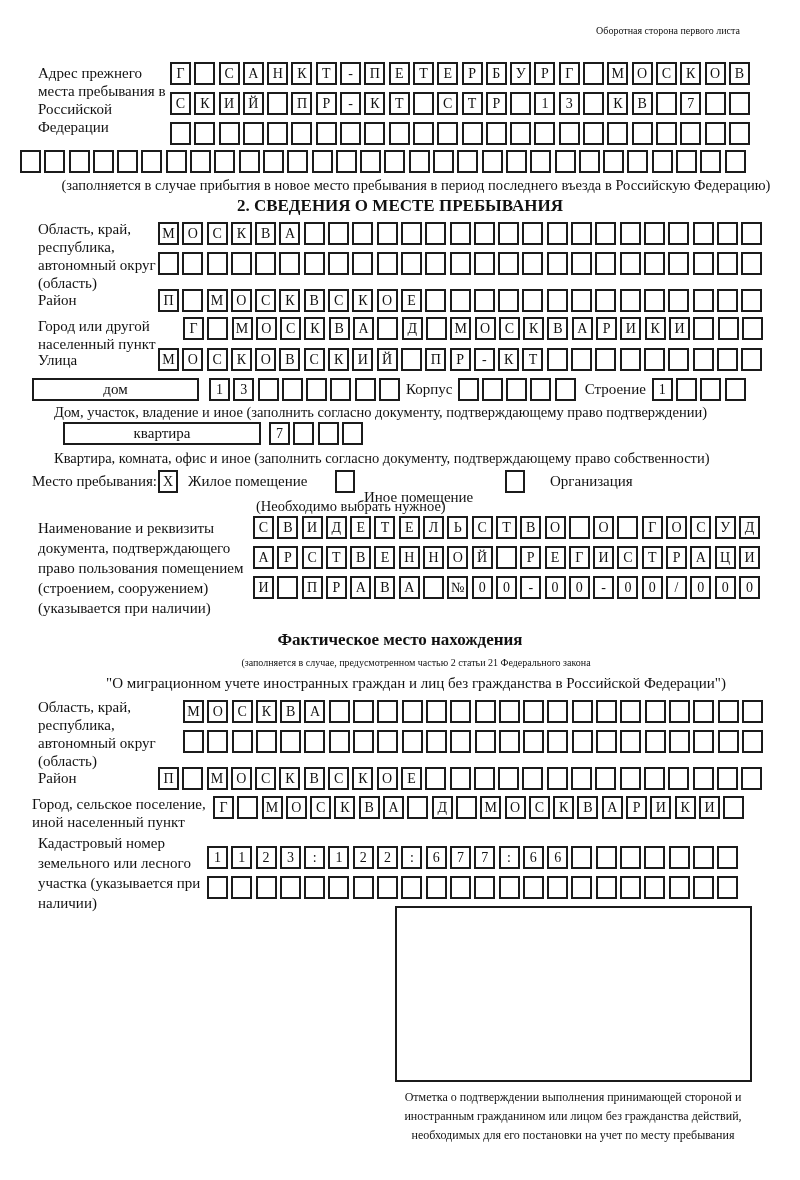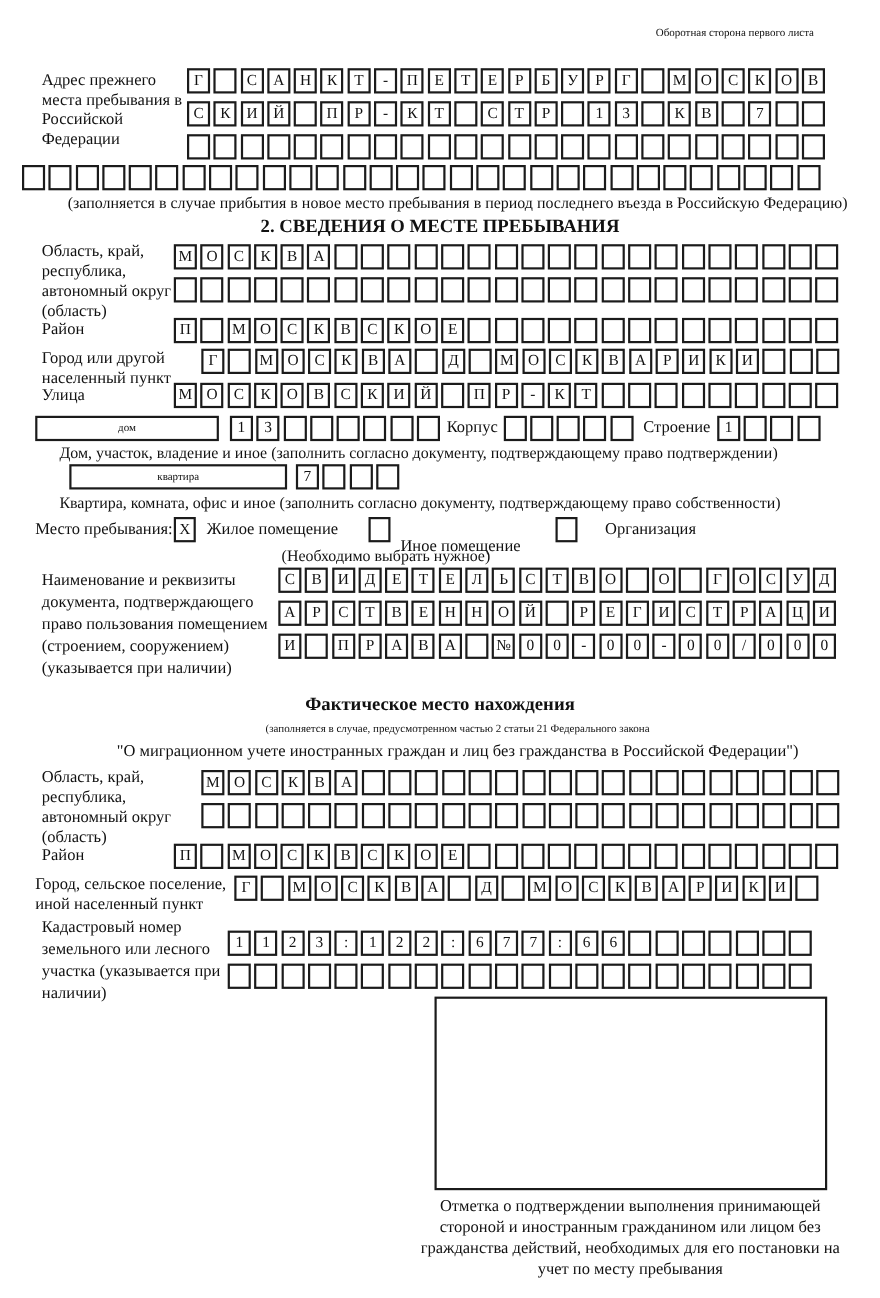--- a/index.html
+++ b/index.html
@@ -14,21 +14,21 @@
   .title{font-size:17px;font-weight:bold;}
   .cells{display:flex;column-gap:3.3px;}
   .cell{
     flex:0 0 auto;width:21px;height:23px;box-sizing:border-box;
     border:2px solid #1b1b1b;text-align:center;
     font-size:14px;line-height:19px;font-family:inherit;
   }
   .widebox{
     box-sizing:border-box;height:23px;border:2px solid #1b1b1b;
     display:flex;align-items:center;justify-content:center;
-    font-size:10px;line-height:19px;
+    font-size:15px;line-height:19px;
   }
   .inlinelbl{font-size:15px;line-height:23px;white-space:nowrap;}
   .cb{
     box-sizing:border-box;width:20px;height:23px;border:2px solid #1b1b1b;
     text-align:center;font-size:14px;line-height:19px;
   }
   .stamp{box-sizing:border-box;border:2px solid #1b1b1b;background:#fff;}
 </style>
 </head>
 <body>
@@ -574,15 +574,15 @@
       <span class="cell"></span>
       <span class="cell"></span>
       <span class="cell"></span>
       <span class="cell"></span>
       <span class="cell"></span>
       <span class="cell"></span>
       <span class="cell"></span>
     </div>
 
   <div class="abs stamp" style="top:906px;left:395px;width:357px;height:176px;"></div>
-  <div class="abs" style="top:1088px;left:378px;width:390px;text-align:center;font-size:15px;line-height:19px;">Отметка о подтверждении выполнения принимающей стороной и иностранным гражданином или лицом без гражданства действий, необходимых для его постановки на учет по месту пребывания</div>
+  <div class="abs" style="top:1088px;left:378px;width:390px;text-align:center;font-size:12px;line-height:19px;">Отметка о подтверждении выполнения принимающей стороной и иностранным гражданином или лицом без гражданства действий, необходимых для его постановки на учет по месту пребывания</div>
 
 </div>
 
 </body></html>

